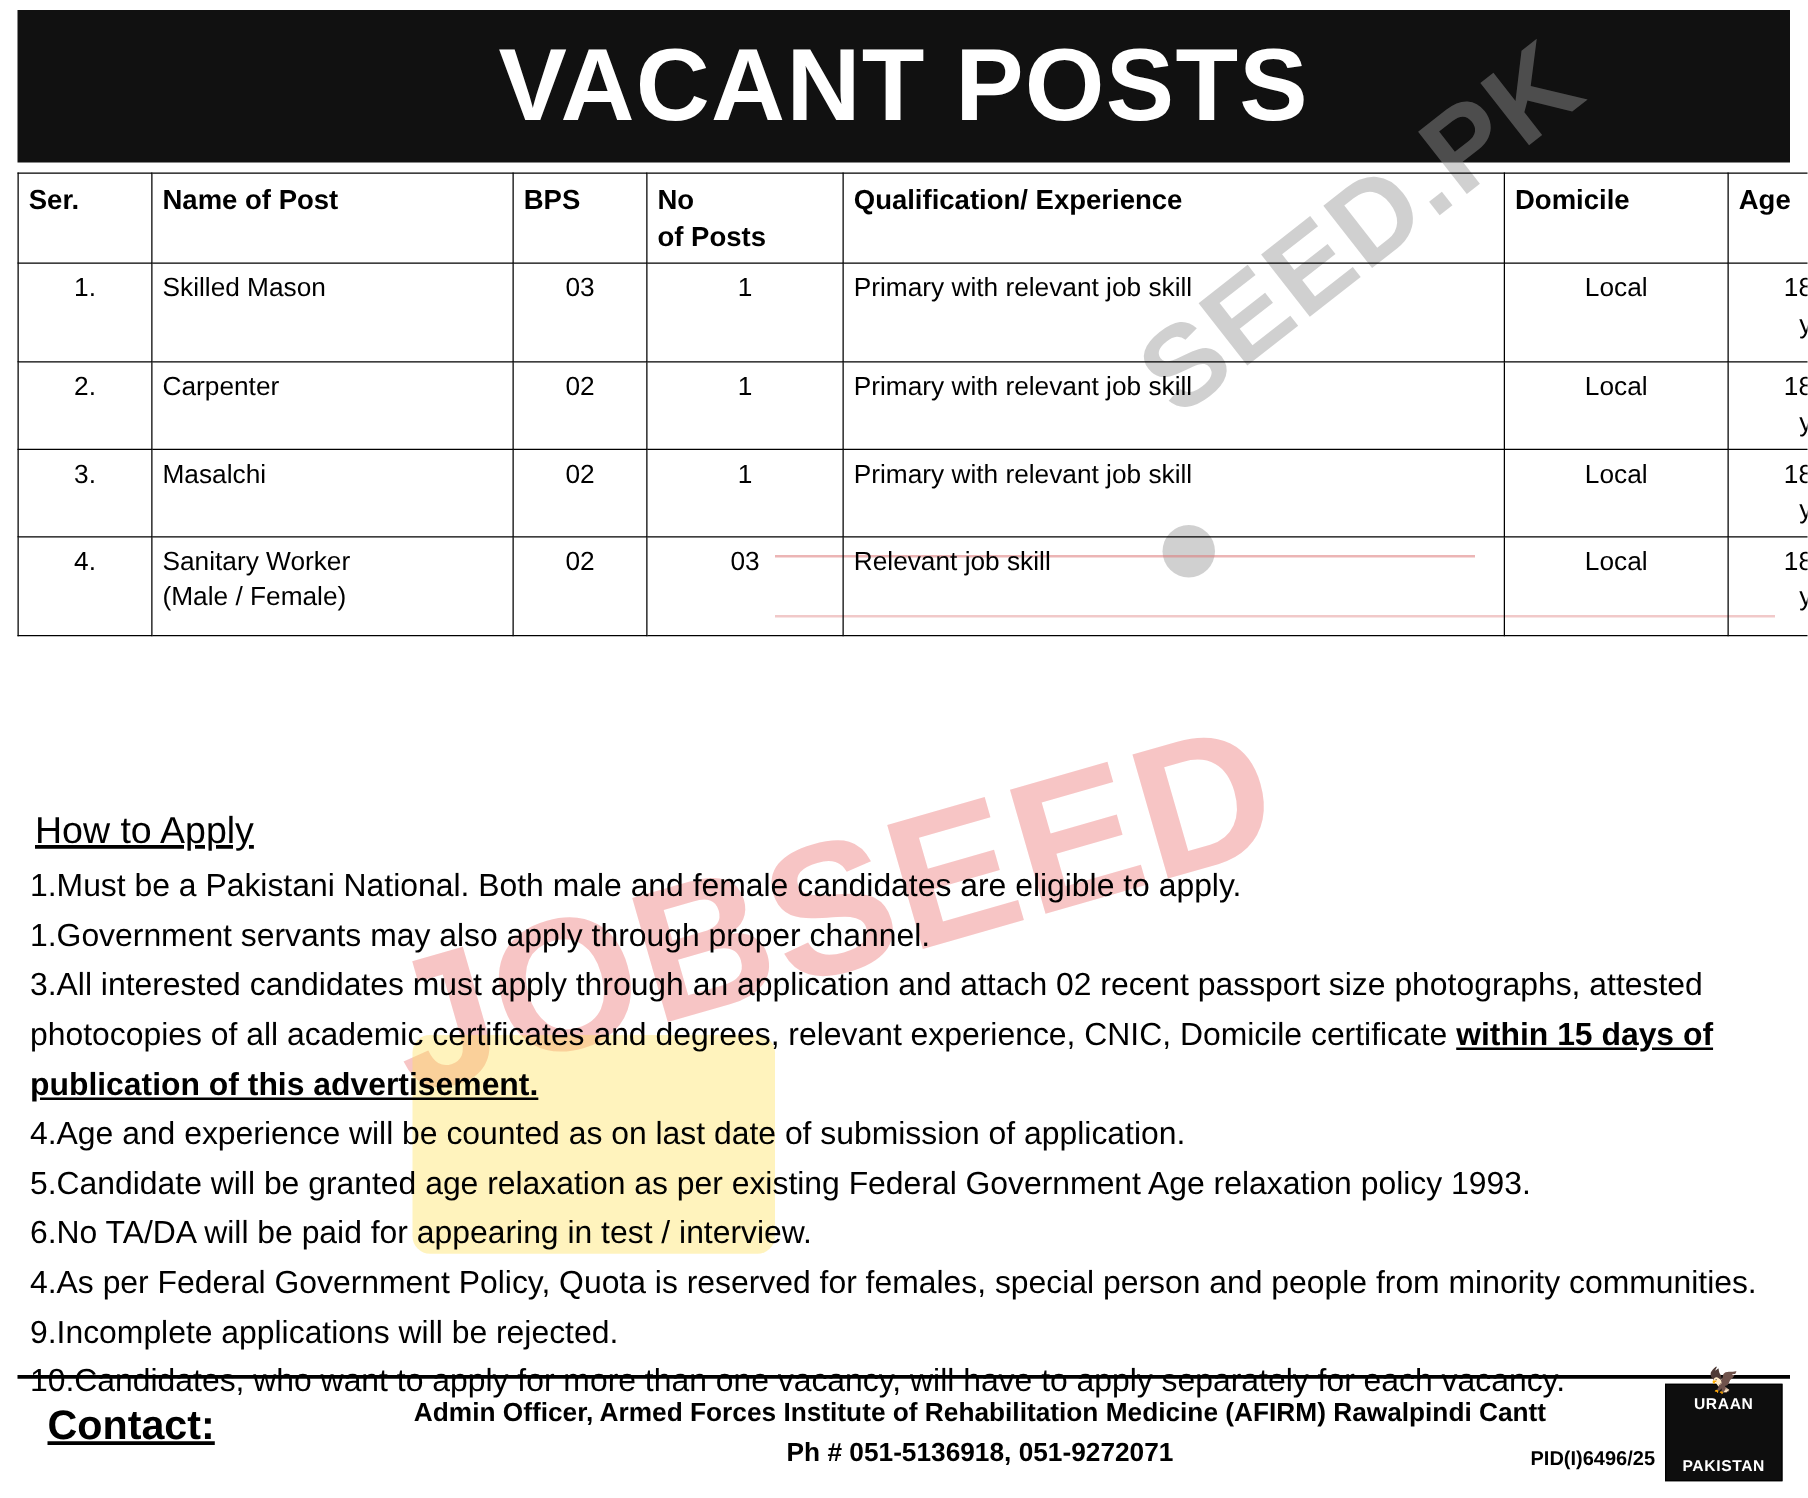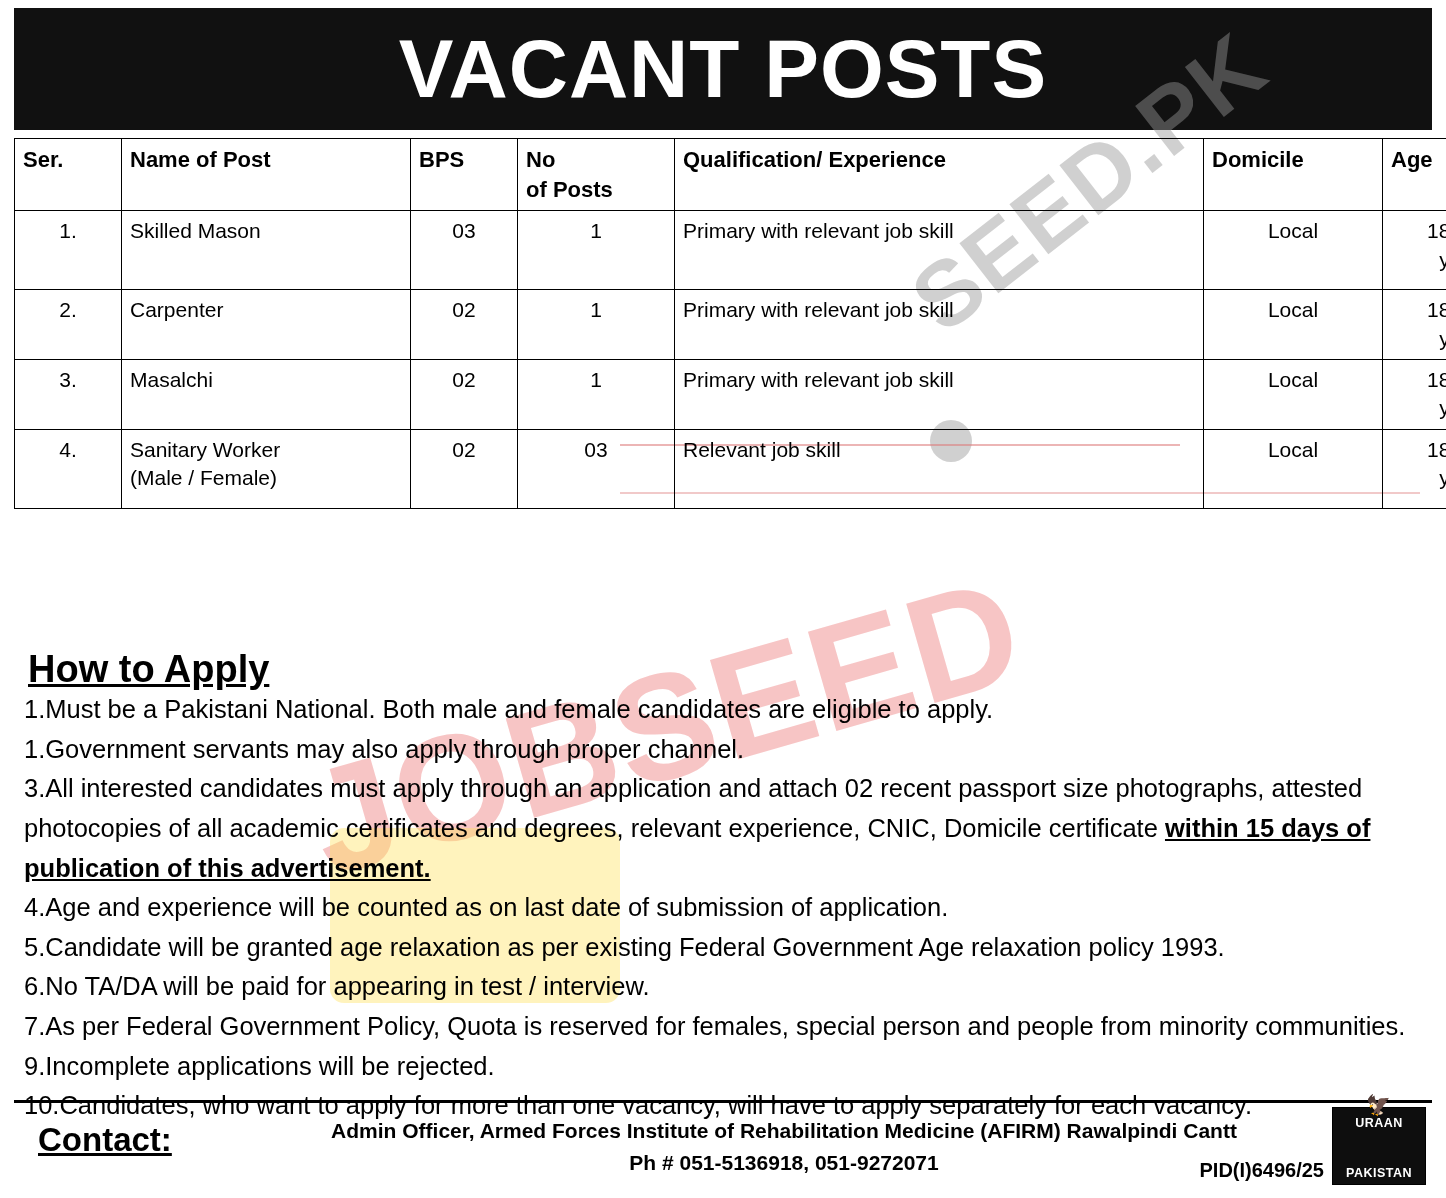--- a/index.html
+++ b/index.html
@@ -74,22 +74,22 @@
   .col-dom   { width: 162px; text-align: center; }
   .col-age   { width: 148px; text-align: center; }
   td.center { text-align: center; }
   .row-tall td { height: 66px; }
   .age-cell { line-height: 1.25; }
   
   .how-title {
     position: absolute;
     left: 28px;
     top: 648px;
-    font-size: 38px;
-    font-weight: bold;
+    font-size: 30px;
+    font-weight: normal;
     text-decoration: underline;
   }
   .apply-list {
     position: absolute;
     left: 24px;
     top: 690px;
     width: 1400px;
     font-size: 25.5px;
     line-height: 1.555;
   }
@@ -133,21 +133,21 @@
   }
   .contact-line2 {
     font-size: 21px;
     font-weight: bold;
     line-height: 1.5;
   }
   .pid {
     position: absolute;
     right: 108px;
     top: 56px;
-    font-size: 20px;
+    font-size: 16px;
     font-weight: bold;
     padding-left: 28px;
   }
   .logo-box {
     position: absolute;
     right: 6px;
     top: 4px;
     width: 92px;
     height: 76px;
     background: #0e0e0e;
@@ -321,21 +321,21 @@
 
   <div class="apply-list">
     <div class="item">1.Must be a Pakistani National. Both male and female candidates are eligible to apply.</div>
     <div class="item">1.Government servants may also apply through proper channel.</div>
     <div class="item">
       <span>3.All interested candidates must apply through an application and attach 02 recent passport size photographs, attested photocopies of all academic certificates and degrees, relevant experience, CNIC, Domicile certificate </span><span class="underline-bold">within 15 days of publication of this advertisement.</span>
     </div>
     <div class="item">4.Age and experience will be counted as on last date of submission of application.</div>
     <div class="item">5.Candidate will be granted age relaxation as per existing Federal Government Age relaxation policy 1993.</div>
     <div class="item">6.No TA/DA will be paid for appearing in test / interview.</div>
-    <div class="item">7.As per Federal Government Policy, Quota is reserved for females, special person and people from minority communities.</div>
+    <div class="item">4.As per Federal Government Policy, Quota is reserved for females, special person and people from minority communities.</div>
     <div class="item">9.Incomplete applications will be rejected.</div>
     <div class="item">10.Candidates, who want to apply for more than one vacancy, will have to apply separately for each vacancy.</div>
   </div>
 
   <div class="contact-bar">
     <div class="contact-label">Contact:</div>
     <div class="contact-lines">
       <div class="contact-line1">Admin Officer, Armed Forces Institute of Rehabilitation Medicine (AFIRM) Rawalpindi Cantt</div>
       <div class="contact-line2">Ph # 051-5136918, 051-9272071</div>
     </div>

